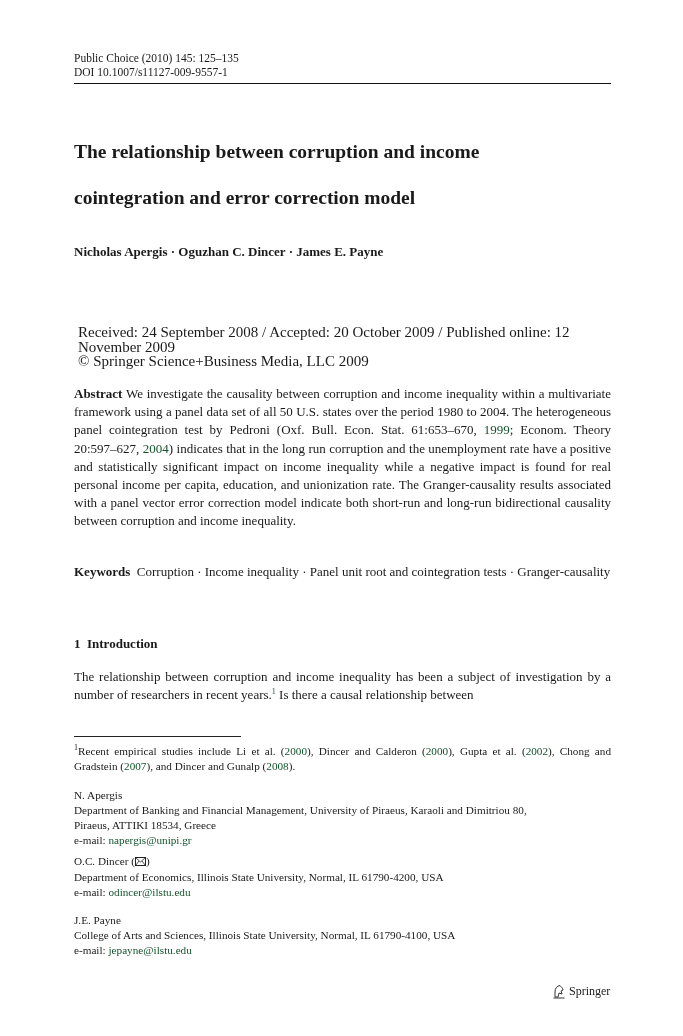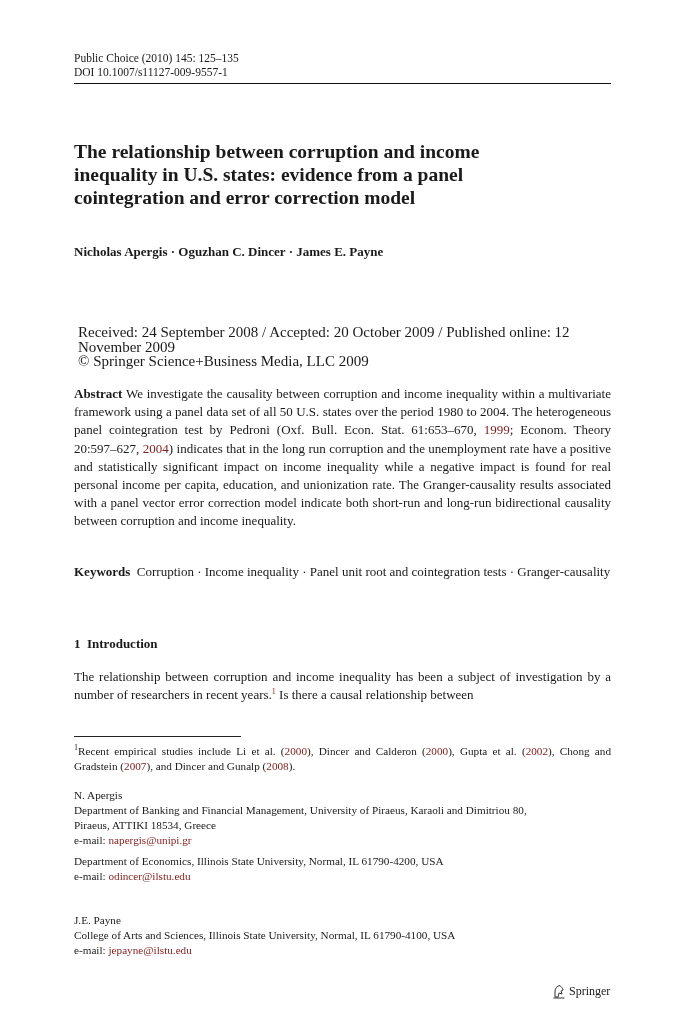--- a/index.html
+++ b/index.html
@@ -16,39 +16,39 @@
   .dates { position: absolute; top: 325px; left: 4px; font-size: 15px; line-height: 14.5px; }
   .abstract { position: absolute; top: 385px; left: 0; width: 537px; font-size: 13px; line-height: 18.2px; text-align: justify; }
   .abstract b { font-weight: bold; margin-top: 45px; }
   .keywords { position: absolute; top: 563px; left: 0; width: 537px; font-size: 13px; line-height: 18.2px; }
   .section { position: absolute; top: 636px; left: 0; font-size: 13px; font-weight: bold; }
   .intro { position: absolute; top: 668px; left: 0; width: 537px; font-size: 13px; line-height: 18.2px; text-align: justify; }
   .fn-rule { position: absolute; top: 736px; left: 0; width: 167px; border-top: 1px solid #222; }
   .footnote { position: absolute; top: 744px; left: 0; width: 537px; font-size: 11.2px; line-height: 15px; text-align: justify; }
   .aff { position: absolute; left: 0; font-size: 11.2px; line-height: 15px; font-family: Liberation Serif, serif; }
   .aff1 { top: 788px; } .aff2 { top: 854px; } .aff3 { top: 913px; }
-  .link { color: #7f1d1d; }
+  .link { color: #14532d; }
   sup { font-size: 8px; vertical-align: 5px; line-height: 0; }
   .springer { position: absolute; top: 984px; left: 478px; font-size: 12px; display: flex; align-items: flex-end; gap: 3px; }
   .springer svg { display: block; }
 </style>
 </head>
 <body>
 
 <div class="page">
 
   <div class="journal">
     <div>Public Choice (2010) 145: 125–135</div>
     <div>DOI 10.1007/s11127-009-9557-1</div>
   </div>
   <div class="rule"></div>
 
   <h1 class="title">
     <span>The relationship between corruption and income</span><br>
-    <span>inequality in U.S. states: evidence from a panel</span><br>
+    <br>
     <span>cointegration and error correction model</span>
   </h1>
 
   <div class="authors">Nicholas Apergis · Oguzhan C. Dincer · James E. Payne</div>
 
   <div class="dates">
     <div>Received: 24 September 2008 / Accepted: 20 October 2009 / Published online: 12 November 2009</div>
     <div>© Springer Science+Business Media, LLC 2009</div>
   </div>
 
@@ -64,20 +64,24 @@
   <div class="footnote"><sup>1</sup><span>Recent empirical studies include Li et al. (</span><a class="link">2000</a><span>), Dincer and Calderon (</span><a class="link">2000</a><span>), Gupta et al. (</span><a class="link">2002</a><span>), Chong and Gradstein (</span><a class="link">2007</a><span>), and Dincer and Gunalp (</span><a class="link">2008</a><span>).</span></div>
 
   <div class="aff aff1">
     <div>N. Apergis</div>
     <div>Department of Banking and Financial Management, University of Piraeus, Karaoli and Dimitriou 80,</div>
     <div>Piraeus, ATTIKI 18534, Greece</div>
     <div><span>e-mail: </span><a class="link">napergis@unipi.gr</a></div>
   </div>
 
   <div class="aff aff2">
+    <div><span>O.C. Dincer (</span><span style="display:inline-block;vertical-align:-1px;"><svg width="11" height="9" viewBox="0 0 11 9">
+            <rect x="0.5" y="0.5" width="10" height="8" fill="none" stroke="#222" stroke-width="1"></rect>
+            <path d="M0.5 0.5 L5.5 5 L10.5 0.5 M0.5 8.5 L4 4 M10.5 8.5 L7 4" fill="none" stroke="#222" stroke-width="0.8"></path>
+          </svg></span><span>)</span></div>
     <div>Department of Economics, Illinois State University, Normal, IL 61790-4200, USA</div>
     <div><span>e-mail: </span><a class="link">odincer@ilstu.edu</a></div>
   </div>
 
   <div class="aff aff3">
     <div>J.E. Payne</div>
     <div>College of Arts and Sciences, Illinois State University, Normal, IL 61790-4100, USA</div>
     <div><span>e-mail: </span><a class="link">jepayne@ilstu.edu</a></div>
   </div>
 

